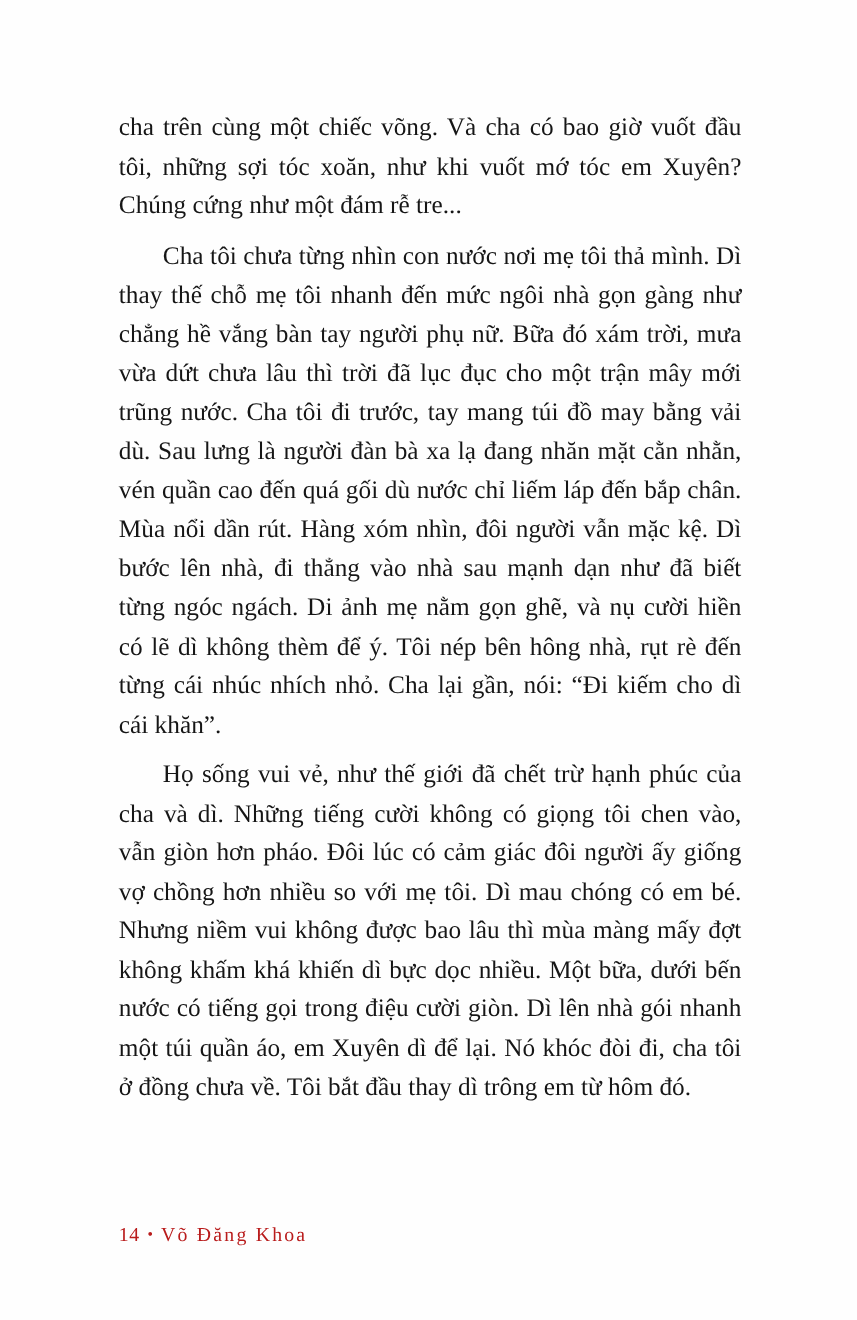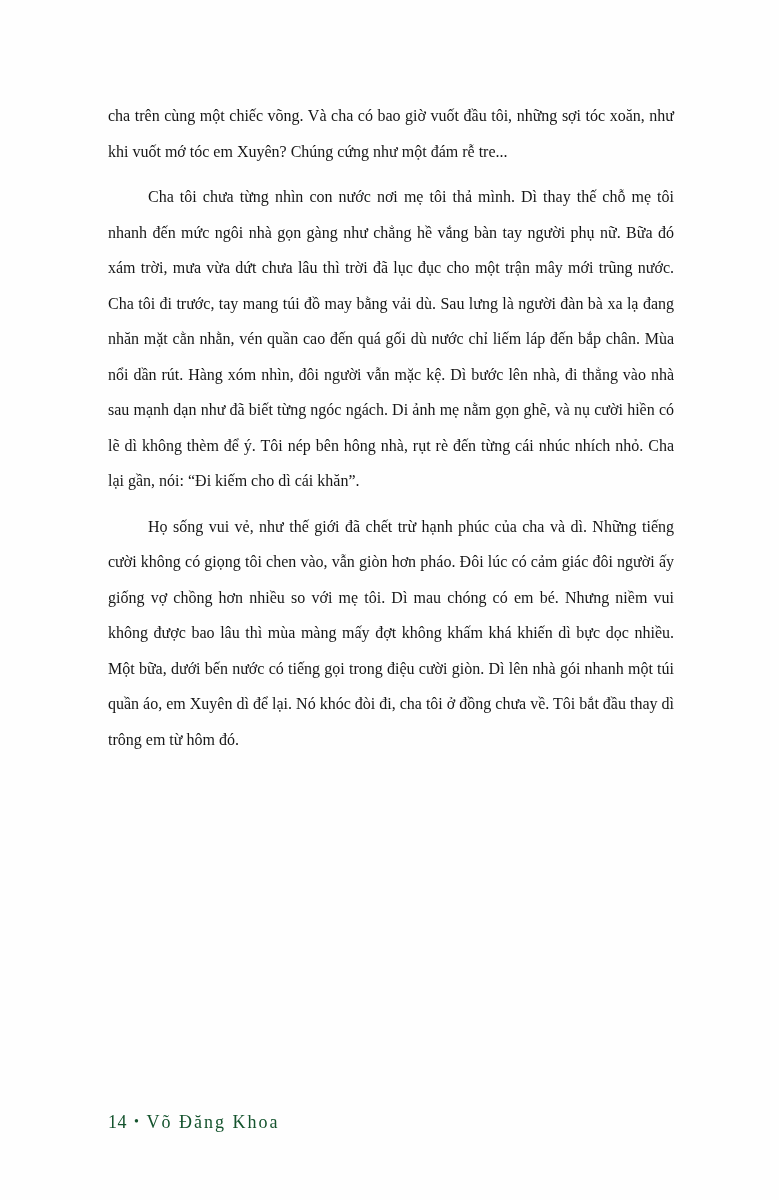--- a/index.html
+++ b/index.html
@@ -14,42 +14,42 @@
     background: #fefefe;
     overflow: hidden;
     font-family: "Liberation Serif", "DejaVu Serif", serif;
     color: #161616;
   }
   .text-block {
     position: absolute;
     left: 108px;
     top: 98px;
     width: 566px;
-    font-size: 16px;
+    font-size: 23px;
     line-height: 35.5px;
     text-align: justify;
     text-justify: inter-word;
   }
   .text-block p {
     margin: 0;
     padding: 0;
     text-indent: 40px;
   }
   .text-block p + p {
     margin-top: 10px;
   }
   .text-block p.first {
     text-indent: 0;
   }
   .footer {
     position: absolute;
     left: 108px;
     top: 1112px;
     font-size: 18px;
-    color: #14532d;
+    color: #b91c1c;
     letter-spacing: 0.5px;
   }
   .footer .sep {
     display: inline-block;
     margin: 0 7px;
     font-size: 14px;
     vertical-align: 2px;
   }
   .footer .author {
     letter-spacing: 2px;

